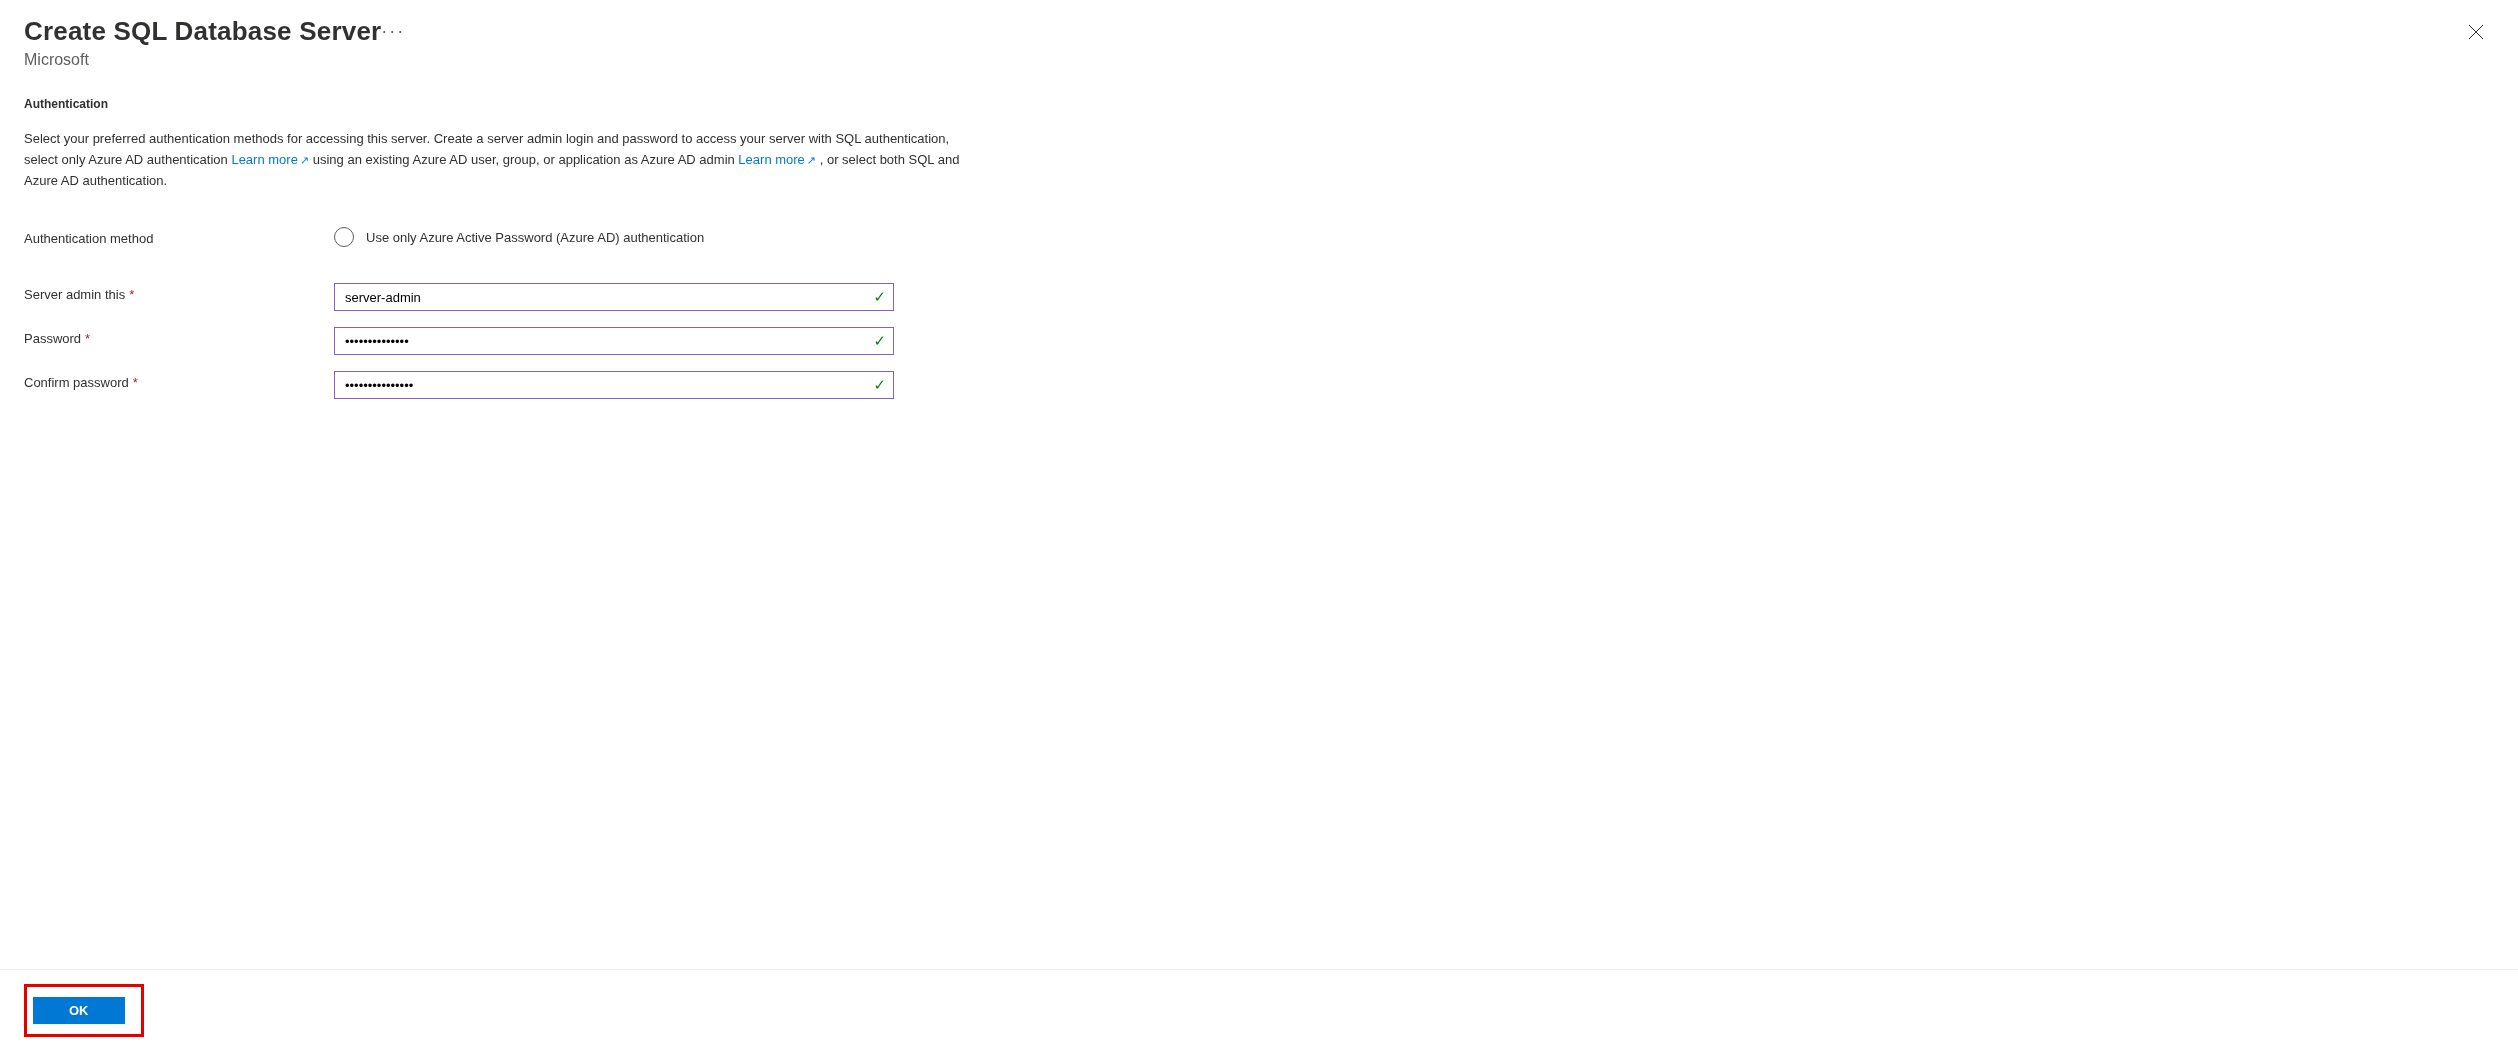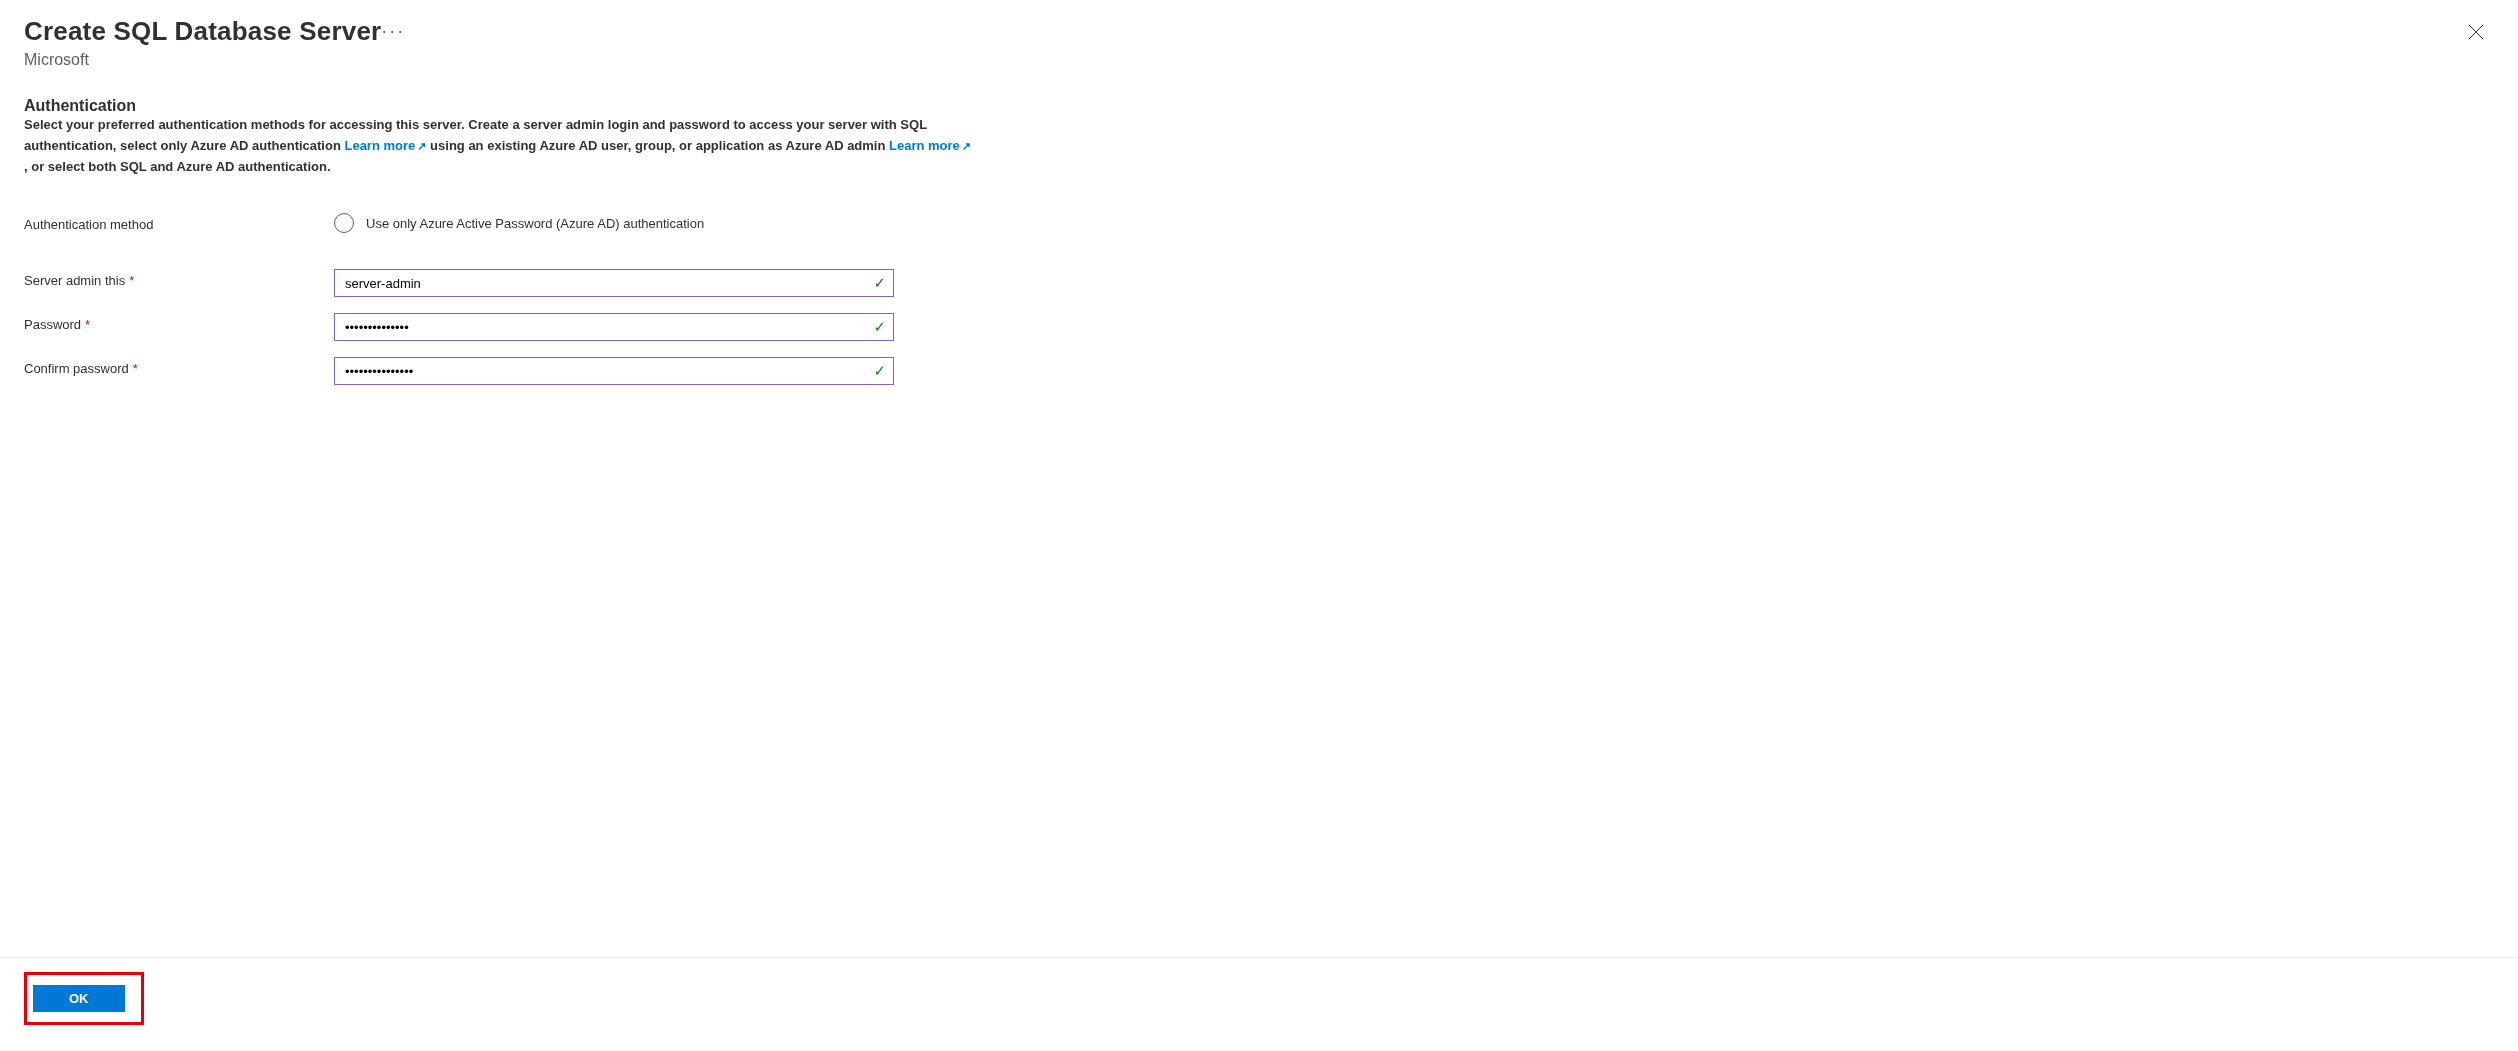--- a/index.html
+++ b/index.html
@@ -29,22 +29,22 @@
     .dots { color: #605e5c; font-size: 18px; letter-spacing: 2px; cursor: pointer; }
     .subtitle { font-size: 16px; color: #605e5c; margin-top: 4px; }
     .close-btn {
       font-size: 22px;
       color: #323130;
       cursor: pointer;
       padding: 6px 10px;
       line-height: 1;
     }
     .content { padding: 20px 24px 40px 24px; max-width: 1000px; }
-    .section-heading { font-size: 16px; font-weight: 600; }
-    .section-desc { font-size: 13px; color: #323130; line-height: 1.6; max-width: 960px; font-weight: bold; }
+    .section-heading { font-size: 12px; font-weight: 600; margin-bottom: 18px; }
+    .section-desc { font-size: 13px; color: #323130; line-height: 1.6; max-width: 960px; }
     .section-desc a { color: #0078d4; text-decoration: none; }
     .external-icon { font-size: 11px; margin-left: 2px; }
     .form-area { margin-top: 36px; }
     .form-row { display: flex; align-items: flex-start; margin-bottom: 16px; }
     .form-row.radio-row { margin-bottom: 36px; }
     .form-label {
       width: 310px;
       flex-shrink: 0;
       font-size: 13px;
       color: #323130;
@@ -86,21 +86,21 @@
       position: absolute;
       right: 8px;
       top: 50%;
       transform: translateY(-50%);
       color: #107c10;
       font-size: 15px;
       pointer-events: none;
     }
     .footer {
       position: absolute;
-      bottom: 12px;
+      bottom: 0;
       left: 0;
       right: 0;
       border-top: 1px solid #edebe9;
       padding: 14px 24px;
       background: #fff;
     }
     .ok-wrap {
       display: inline-block;
       border: 3px solid #e81123;
       border-color: #d83b01;

